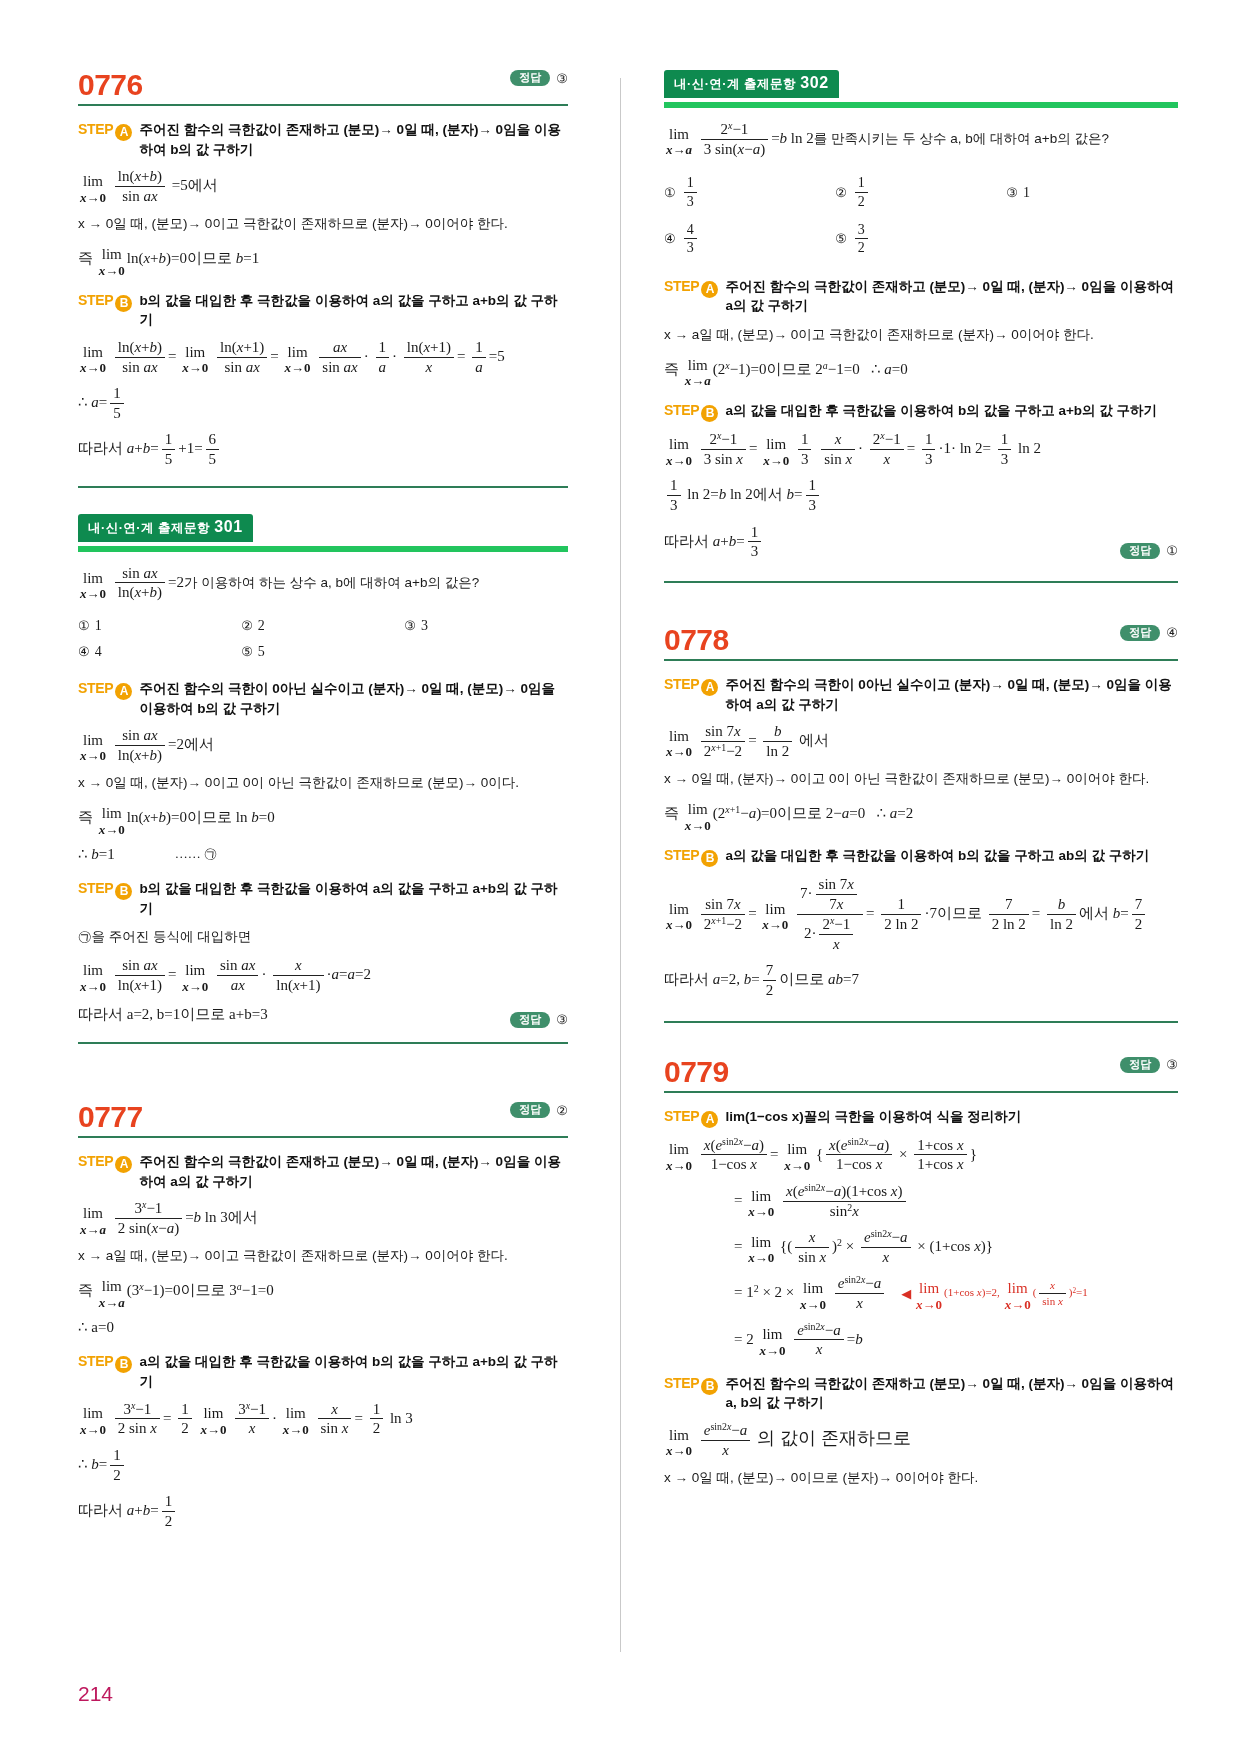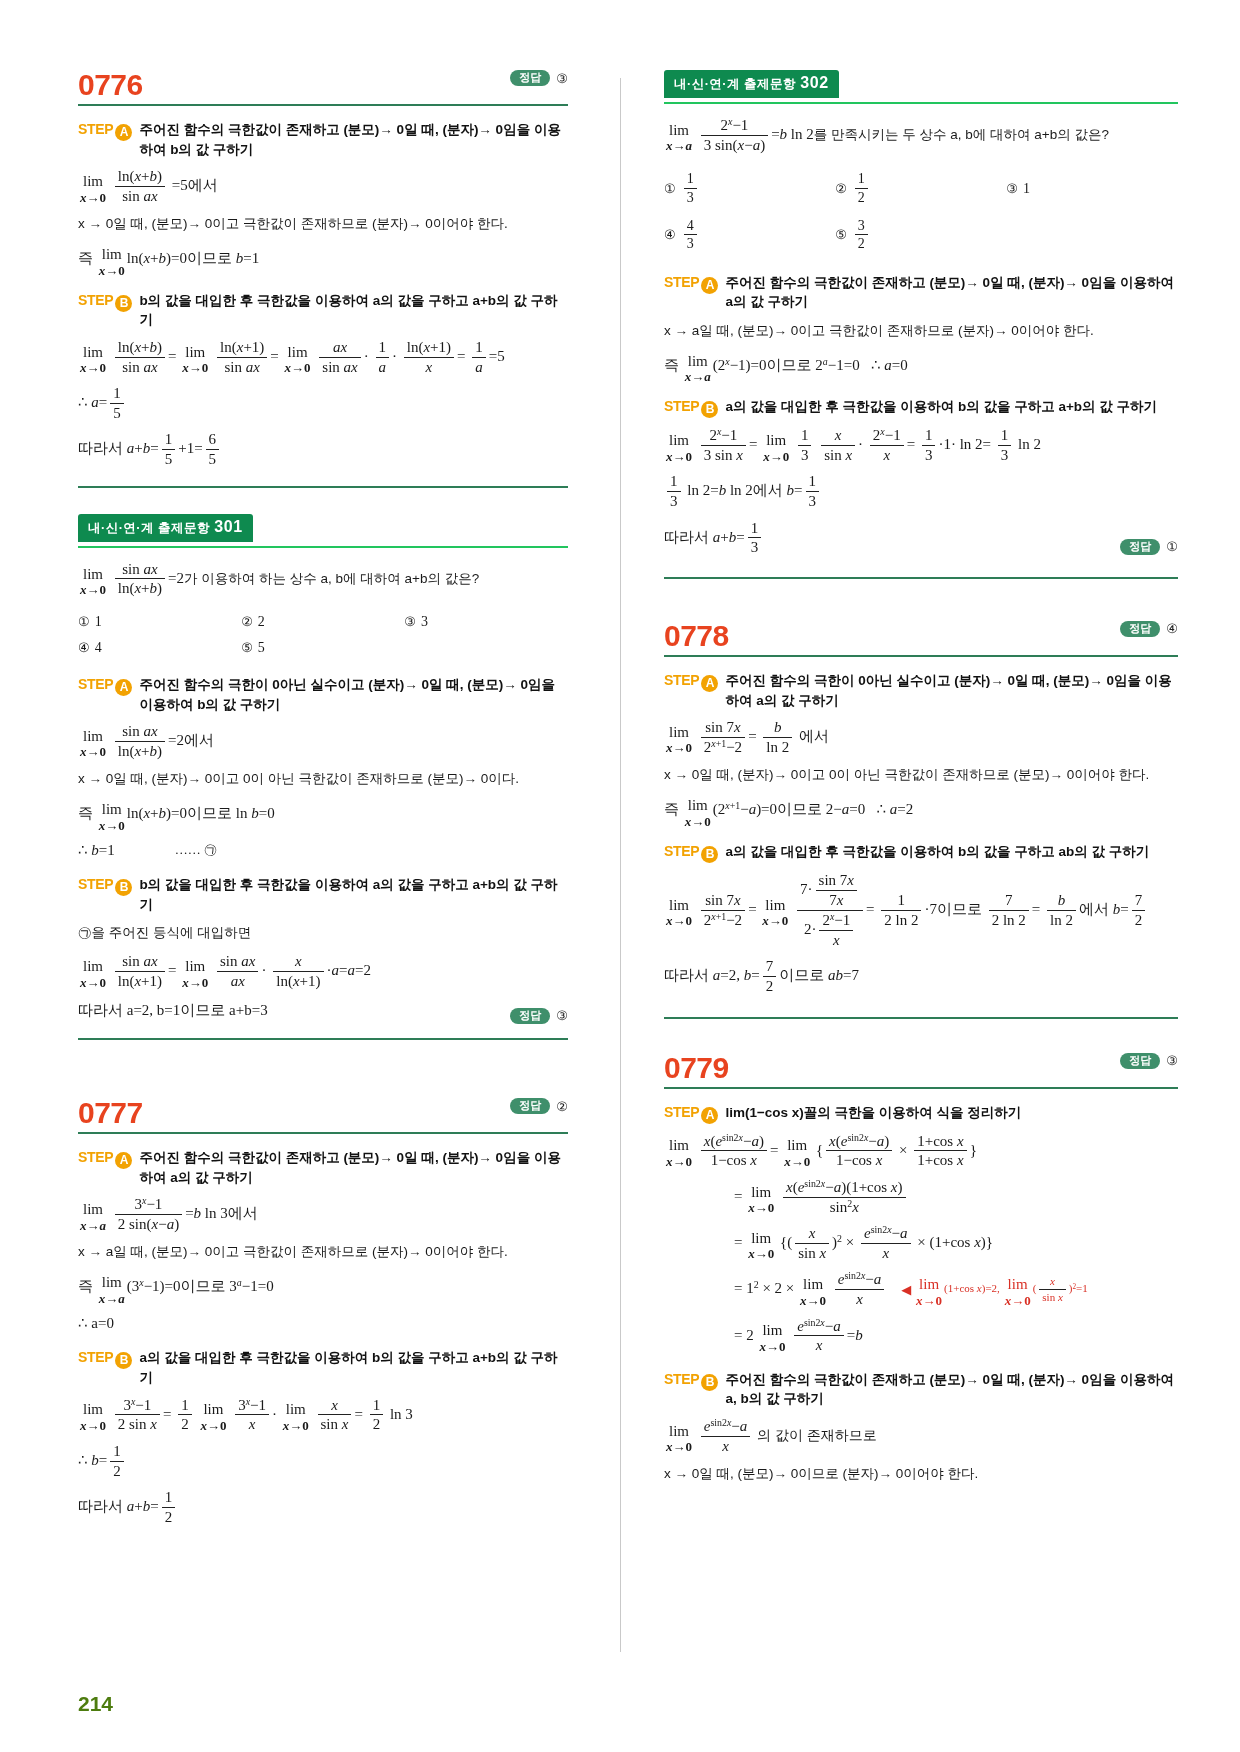--- a/index.html
+++ b/index.html
@@ -48,21 +48,21 @@
     display:flex;align-items:center;gap:6px;
   }
   .chip{
     background:#3f8f6b;color:#fff;font-size:11px;font-weight:bold;
     border-radius:9px;padding:2px 9px 3px;line-height:1;
   }
   .chip-val{font-size:13px;color:#222;}
 
   .naesin{
     display:flex;align-items:center;
-    border-bottom:2px solid #22c55e;
+    border-bottom:6px solid #22c55e;
     padding-bottom:4px;margin:0 0 12px 0;
   }
   .naesin-tag{
     background:#0e8a4f;color:#fff;font-weight:bold;font-size:14px;
     padding:4px 10px 5px;border-radius:3px 3px 0 0;
     letter-spacing:.5px;
   }
   .naesin-tag .no{font-size:16px;}
   .naesin-tag .sm{font-size:12.5px;}
 
@@ -100,22 +100,22 @@
   .choices{display:flex;flex-wrap:wrap;margin:10px 0 4px;font-size:14px;}
   .choices .ch{width:33.3%;display:flex;align-items:center;gap:5px;margin:5px 0;font-family:"Liberation Serif",serif;}
   .cnum{font-size:13px;}
 
   .note{color:#d93025;font-size:11px;font-family:"Liberation Serif",serif;}
   .arrowmark{color:#d93025;font-size:13px;}
 
   .rule{border:0;border-top:2px solid #2e7d57;margin:16px 0 0;}
 
   .pagenum{
-    position:absolute;left:78px;bottom:36px;
-    font-size:21px;font-weight:bold;color:#4d7c0f;
+    position:absolute;left:78px;bottom:46px;
+    font-size:21px;font-weight:normal;color:#be185d;
   }
   .right-al{display:flex;justify-content:flex-end;margin-top:-20px;}
   .eqline{display:flex;align-items:center;flex-wrap:wrap;}
 </style>
 </head>
 <body>
 
 <div class="page">
 
   <div class="divider"></div>
@@ -436,21 +436,21 @@
       </div>
 
       <div class="step">
         <span class="step-lbl"><span>STEP</span><span class="badge">B</span></span>
         <span class="step-txt">주어진 함수의 극한값이 존재하고 (분모)→ 0일 때, (분자)→ 0임을 이용하여 a, b의 값 구하기</span>
       </div>
 
       <div class="math">
         <span class="lim"><span class="l">lim</span><span class="s"><i>x</i>→0</span></span>
         <span class="frac"><span class="n"><i>e</i><sup class="e">sin2<i>x</i></sup>−<i>a</i></span><span class="d"><i>x</i></span></span>
-        <span style="font-family:'Liberation Sans',sans-serif;font-size:14px;">의 값이 존재하므로</span>
+        <span style="font-family:'Liberation Sans',sans-serif;font-size:18px;">의 값이 존재하므로</span>
       </div>
       <div class="body-txt">x → 0일 때, (분모)→ 0이므로 (분자)→ 0이어야 한다.</div>
 
     </div>
   </div>
 
   <div class="pagenum">214</div>
 </div>
 
 </body></html>

